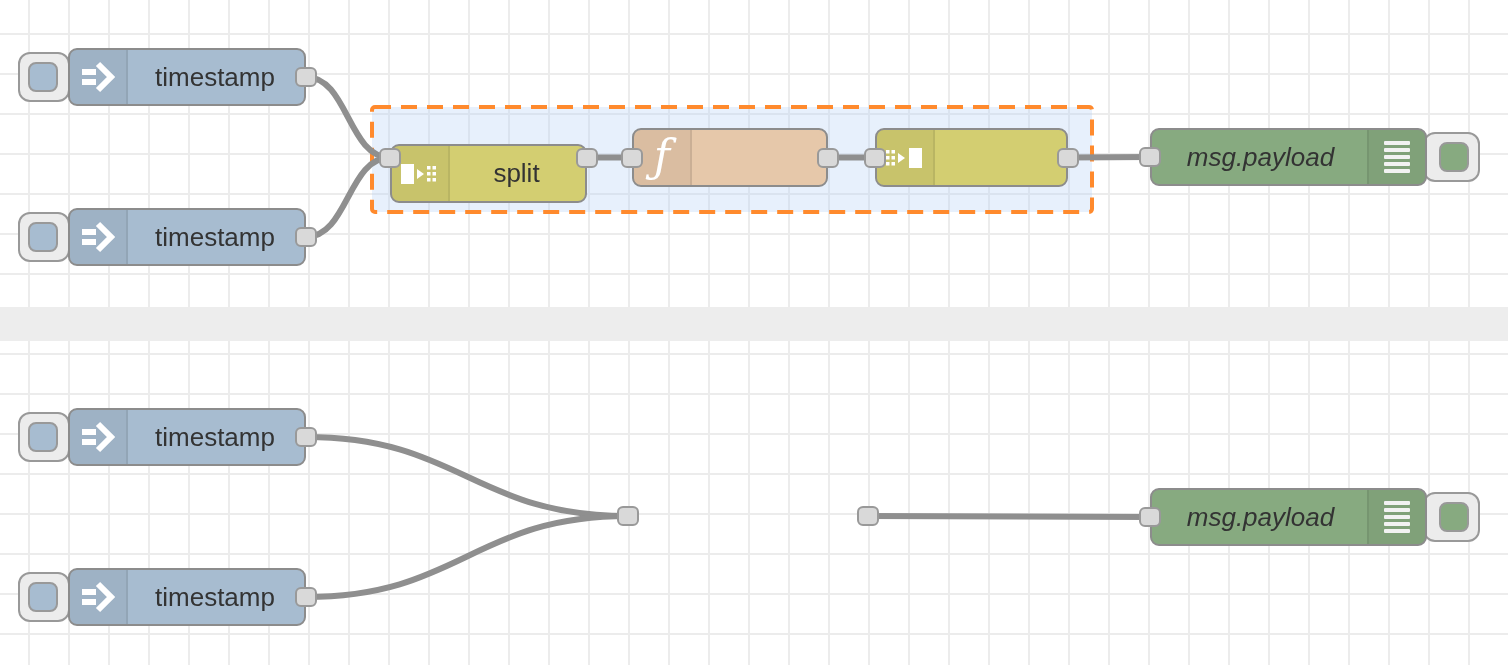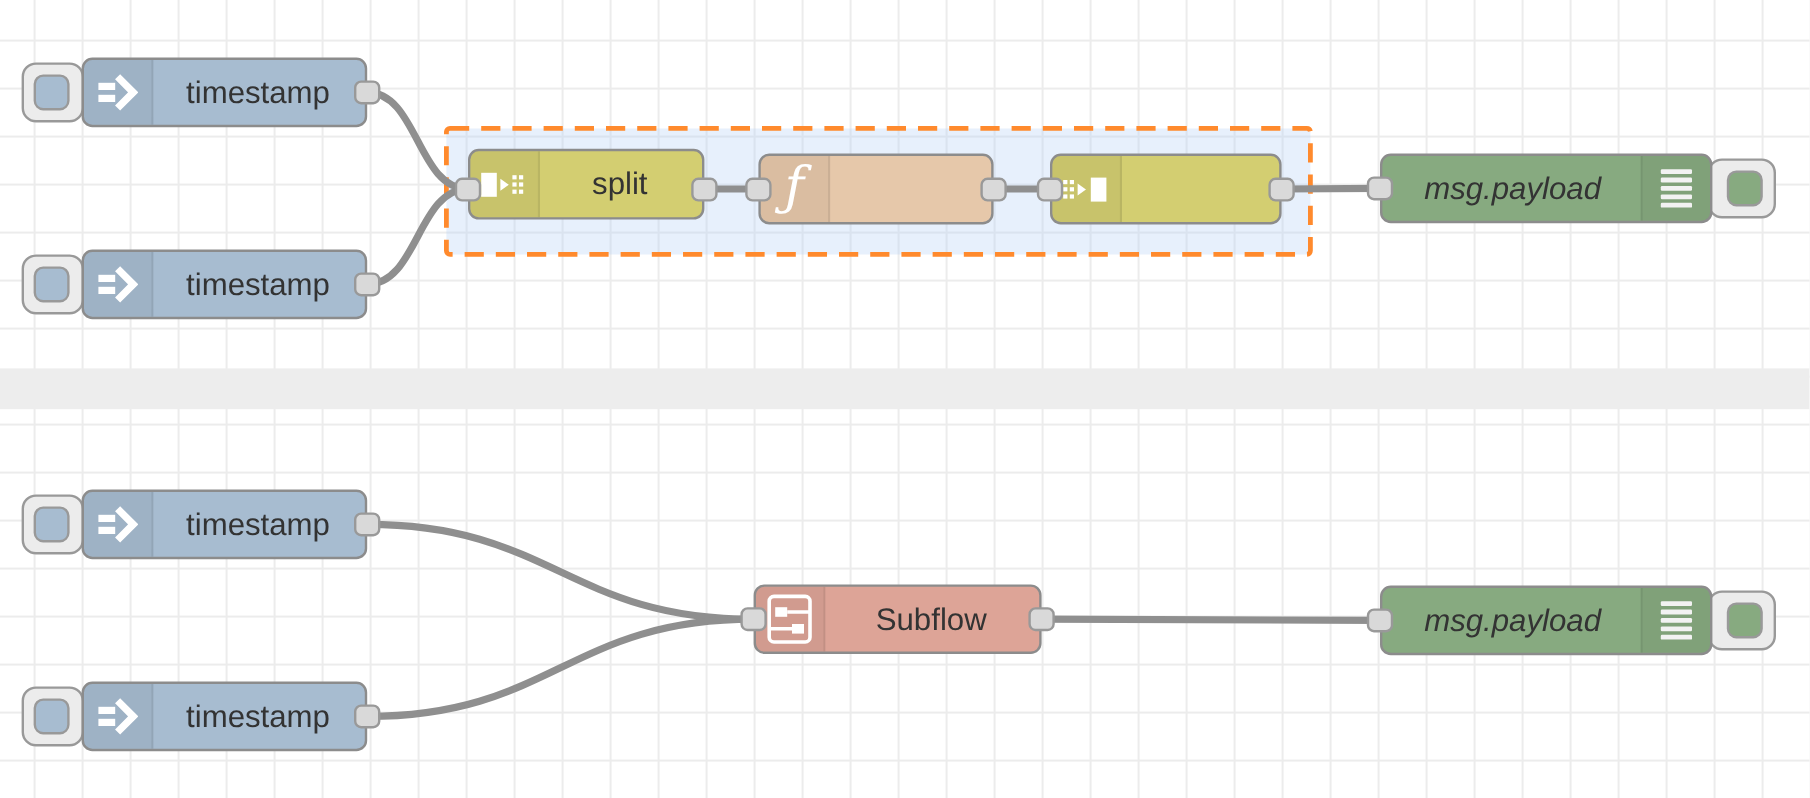--- a/index.html
+++ b/index.html
@@ -83,21 +83,21 @@
         <svg width="34" height="36" viewBox="0 0 34 36">
           <rect x="1" y="10" width="14" height="6" fill="#fff"></rect>
           <rect x="1" y="20" width="14" height="6" fill="#fff"></rect>
           <path d="M17,5 L30,18 L17,31" stroke="#fff" stroke-width="6" fill="none" stroke-linejoin="miter"></path>
         </svg>
       </div>
       <div class="node-label">timestamp</div>
     </div>
   </div>
 
-  <div class="node" style="left:390px;top:124px;width:197px;height:59px;">
+  <div class="node" style="left:390px;top:144px;width:197px;height:59px;">
     <div class="body splitjoin">
       <div class="icon-strip">
         <svg width="40" height="30" viewBox="0 0 40 30">
           <rect x="1" y="5" width="13" height="20" fill="#fff"></rect>
           <path d="M17,10 L24,15 L17,20 Z" fill="#fff"></path>
           <g fill="#fff">
             <rect x="27" y="7" width="3.5" height="3.5"></rect>
               <rect x="32.5" y="7" width="3.5" height="3.5"></rect>
             <rect x="27" y="13" width="3.5" height="3.5"></rect>
               <rect x="32.5" y="13" width="3.5" height="3.5"></rect>
@@ -181,34 +181,20 @@
         <svg width="34" height="36" viewBox="0 0 34 36">
           <rect x="1" y="10" width="14" height="6" fill="#fff"></rect>
           <rect x="1" y="20" width="14" height="6" fill="#fff"></rect>
           <path d="M17,5 L30,18 L17,31" stroke="#fff" stroke-width="6" fill="none" stroke-linejoin="miter"></path>
         </svg>
       </div>
       <div class="node-label">timestamp</div>
     </div>
   </div>
 
-  <div class="node" style="left:628px;top:487px;width:240px;height:58px;">
-    <div class="body subflow">
-      <div class="icon-strip">
-        <svg width="38" height="42" viewBox="0 0 38 42">
-          <rect x="2" y="2" width="34" height="38" rx="4" fill="none" stroke="#fff" stroke-width="3"></rect>
-          <rect x="7" y="11" width="10" height="8" fill="#fff"></rect>
-          <line x1="17" y1="15" x2="36" y2="15" stroke="#fff" stroke-width="3"></line>
-          <rect x="21" y="25" width="10" height="8" fill="#fff"></rect>
-          <line x1="2" y1="29" x2="21" y2="29" stroke="#fff" stroke-width="3"></line>
-        </svg>
-      </div>
-      <div class="node-label">Subflow</div>
-    </div>
-  </div>
 
   <div class="node" style="left:1150px;top:488px;width:277px;height:58px;">
     <div class="btn-outer" style="left:273px;top:4px;width:57px;">
       <div class="btn-inner debug" style="left:14px;"></div>
     </div>
     <div class="body debug">
       <div class="icon-strip right">
         <svg width="28" height="34" viewBox="0 0 28 34" fill="#f2f2f2">
           <rect x="1" y="1" width="26" height="4" rx="1"></rect>
           <rect x="1" y="8" width="26" height="4" rx="1"></rect>

